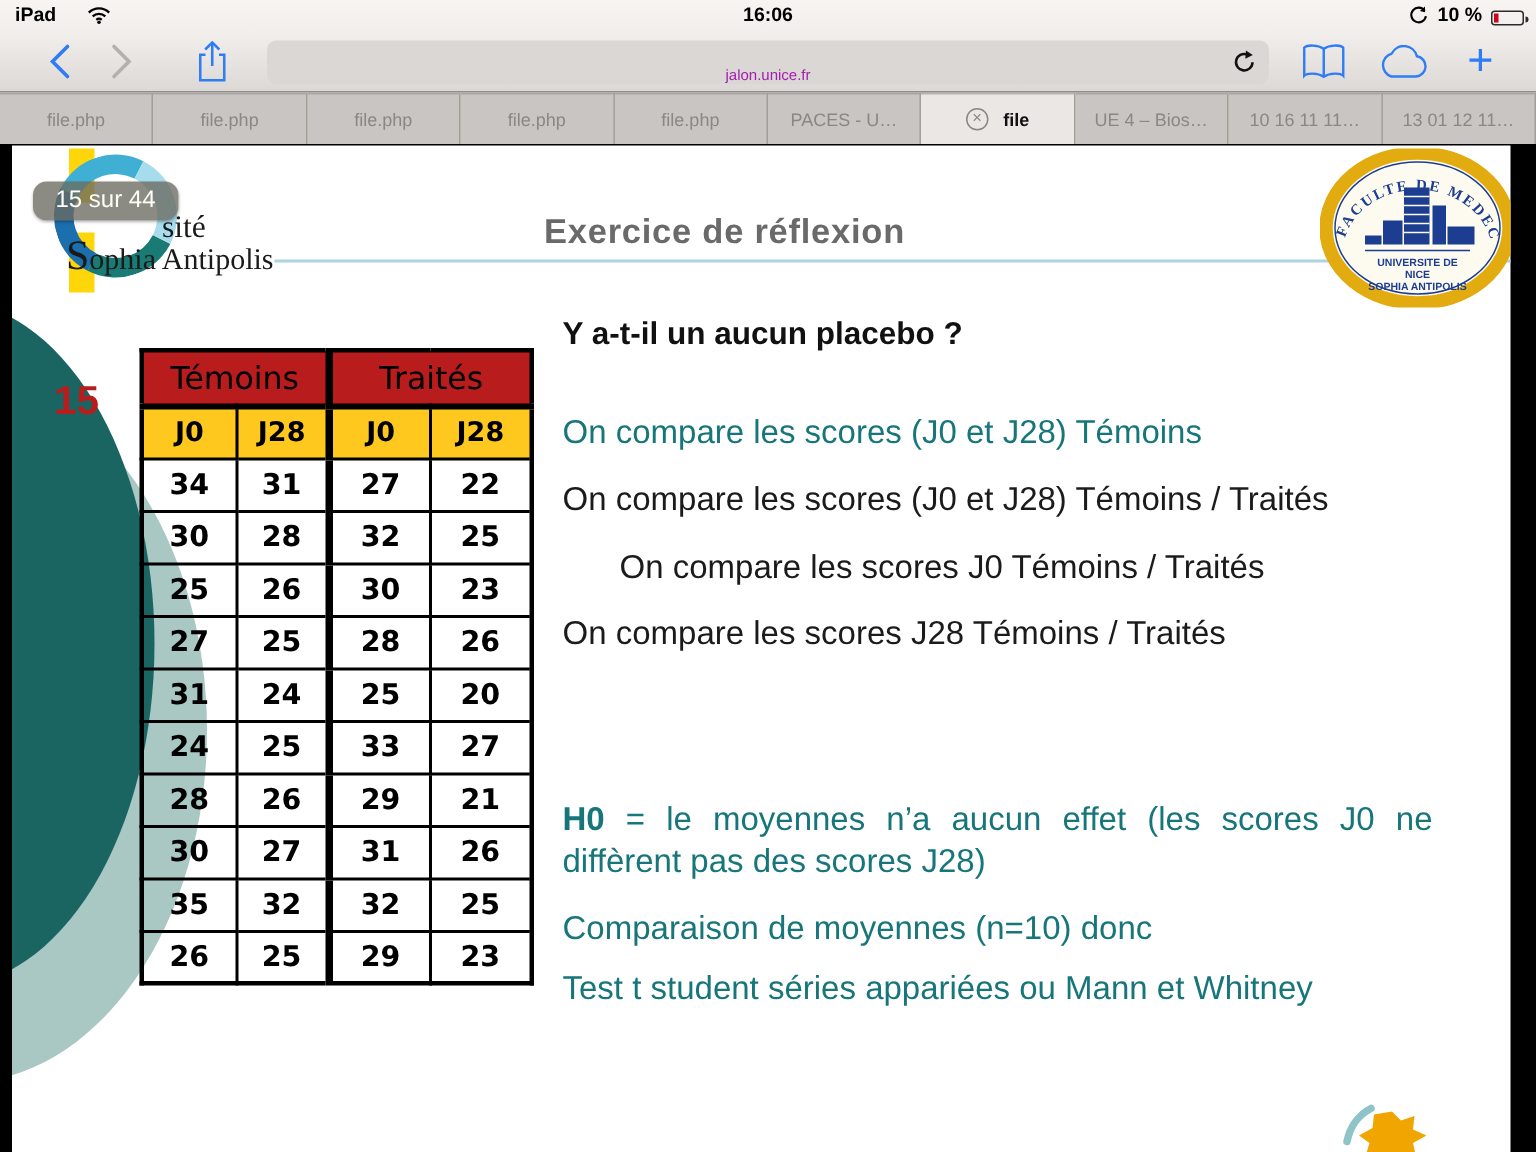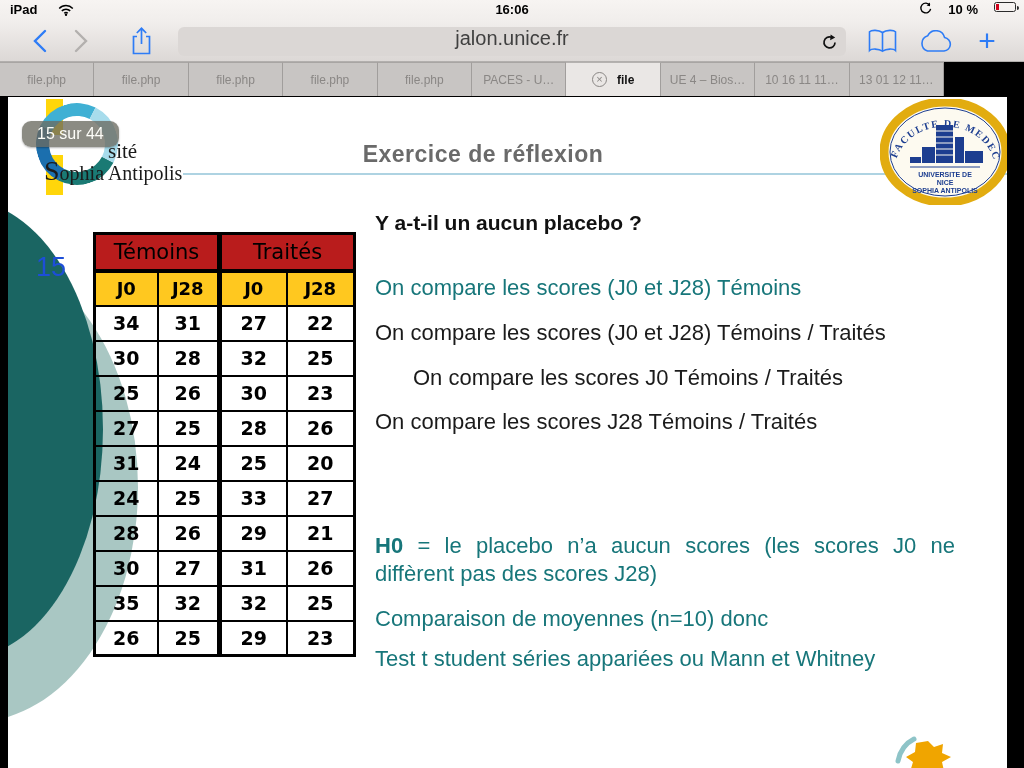--- a/index.html
+++ b/index.html
@@ -6,55 +6,55 @@
   html,body { width:1024px; height:768px; overflow:hidden; background:#000;
     font-family:"Liberation Sans", sans-serif; }
   .screen { position:relative; width:1024px; height:768px; }
 
   
   .statusbar { position:absolute; left:0; top:0; width:1024px; height:20px;
     background:linear-gradient(#f7f4f2,#f1eeec); color:#000; font-size:13px;
     display:flex; align-items:center; }
   .sb-left { position:absolute; left:10px; top:2px; display:flex; align-items:center; gap:21px; font-weight:bold;}
   .sb-time { position:absolute; left:0; width:100%; text-align:center; top:2px; font-weight:bold;}
-  .sb-right { position:absolute; right:8px; top:2px; display:flex; align-items:flex-start; gap:16px; font-weight:bold;}
+  .sb-right { position:absolute; right:8px; top:2px; display:flex; align-items:flex-end; gap:6px; font-weight:bold;}
   .battery { position:relative; width:22px; height:10px; border:1px solid #2b2b2b; border-radius:2.5px; }
   .battery::after { content:""; position:absolute; right:-4px; top:2.5px; width:2.5px; height:4px;
     background:#2b2b2b; border-radius:0 2px 2px 0; }
   .battery-fill { position:absolute; left:1px; top:1px; width:2.5px; height:6px; background:#d0021b; }
 
   
   .toolbar { position:absolute; left:0; top:20px; width:1024px; height:42px;
     background:linear-gradient(#f2efed,#dcd8d6); border-bottom:1px solid #b2afad; }
   .tb-btn { position:absolute; top:7px; width:34px; height:28px; display:flex;
     align-items:center; justify-content:center; cursor:pointer; background:none; border:none;}
   .urlfield { position:absolute; left:178px; top:7px; width:668px; height:29px;
-    background:#dbd7d5; border-radius:6px; display:flex; align-items:flex-start; justify-content:center;
-    font-size:20px; color:#404040; }
+    background:#dbd7d5; border-radius:6px; display:flex; align-items:flex-end; justify-content:center;
+    font-size:10px; color:#a21caf; }
   .reload { position:absolute; right:8px; top:6px; }
   .plus-glyph { font-size:30px; color:#2e7cf6; font-weight:100; line-height:26px; }
 
   
-  .tabbar { position:absolute; left:0; top:62px; width:944px; height:34px;
+  .tabbar { position:absolute; left:0; top:62px; width:1024px; height:34px;
     background:#84cc16; display:flex; }
   .tab { width:102.4px; height:34px; background:#c8c5c3; border-right:1px solid #a19e9c;
     border-top:1px solid #a8a5a3; display:flex; align-items:center; justify-content:center;
     font-size:12px; color:#8a8785; cursor:pointer; overflow:hidden; white-space:nowrap; gap:10px;}
   .tab.active { background:#eae7e5; color:#111; font-weight:bold; border-top:1px solid #b5b2b0;}
   .tab-close { width:15px; height:15px; border:1px solid #8a8785; border-radius:50%;
     color:#8a8785; font-size:11px; line-height:13px; text-align:center; font-weight:normal; flex:0 0 auto;}
 
   
   .page { position:absolute; left:0; top:96px; width:1024px; height:672px; background:#000; }
   .sheet { position:absolute; left:8px; top:1px; width:999px; height:671px; background:#fff; overflow:hidden; }
   .sage-circle { position:absolute; left:-198px; top:155px; width:328px; height:470px;
     border-radius:50%; background:#a9c7c3; }
   .dark-circle { position:absolute; left:-183px; top:103px; width:278px; height:458px;
     border-radius:50%; background:#1a6562; }
-  .slide-num { position:absolute; left:28px; top:155px; color:#1d4ed8; font-size:27px; font-weight:normal; }
+  .slide-num { position:absolute; left:28px; top:155px; color:#b91c1c; font-size:27px; font-weight:bold; }
 
   
   .uni-logo { position:absolute; left:12px; top:2px; width:104px; height:96px; }
   .uni-bar { position:absolute; left:26px; width:17px; background:#ffd60a; }
   .uni-ring { position:absolute; left:16px; top:4px; width:82px; height:82px; border-radius:50%;
     border:13px solid #3fb0d4; border-left-color:#1b6fae; border-bottom-color:#1a7a74;
     border-right-color:#a7dcec; transform:rotate(-18deg); }
   .uni-site { position:absolute; left:100px; top:6px; font-family:"Liberation Serif", serif;
     font-size:21px; color:#1a1a1a;margin-top:36px; }
   .uni-sophia { position:absolute; left:36px; top:58px; font-family:"Liberation Serif", serif;
@@ -325,21 +325,21 @@
             </tr>
           </tbody>
       </table>
 
       <div class="question">Y a-t-il un aucun placebo ?</div>
       <div class="cmp teal" style="top:178px;">On compare les scores (J0 et J28) Témoins</div>
       <div class="cmp" style="top:223px;">On compare les scores (J0 et J28) Témoins / Traités</div>
       <div class="cmp" style="top:268px;margin-left:38px;">On compare les scores J0 Témoins / Traités</div>
       <div class="cmp" style="top:312px;">On compare les scores J28 Témoins / Traités</div>
 
-      <div class="h0block"><span class="h0">H0</span><span> = le placebo n’a aucun scores (les scores J0 ne diffèrent pas des scores J28)</span></div>
+      <div class="h0block"><span class="h0">H0</span><span> = le moyennes n’a aucun effet (les scores J0 ne diffèrent pas des scores J28)</span></div>
 
       <div class="concl" style="top:509px;">Comparaison de moyennes  (n=10) donc</div>
       <div class="concl" style="top:549px;">Test t student séries appariées ou Mann et Whitney</div>
 
       <svg style="position:absolute; left:868px; top:632px;" width="95" height="40" viewBox="0 0 95 40">
         <path d="M22 32 C 24 22, 30 14, 38 10" fill="none" stroke="#8ec4c8" stroke-width="5" stroke-linecap="round"></path>
         <path d="M52 12 L58 18 L67 15 L66 24 L75 28 L66 33 L68 42 L56 40 L50 48 L44 41 L34 43 L37 33 L30 28 L39 23 L40 14 Z" fill="#f0a500"></path>
       </svg>
 
     </div>

